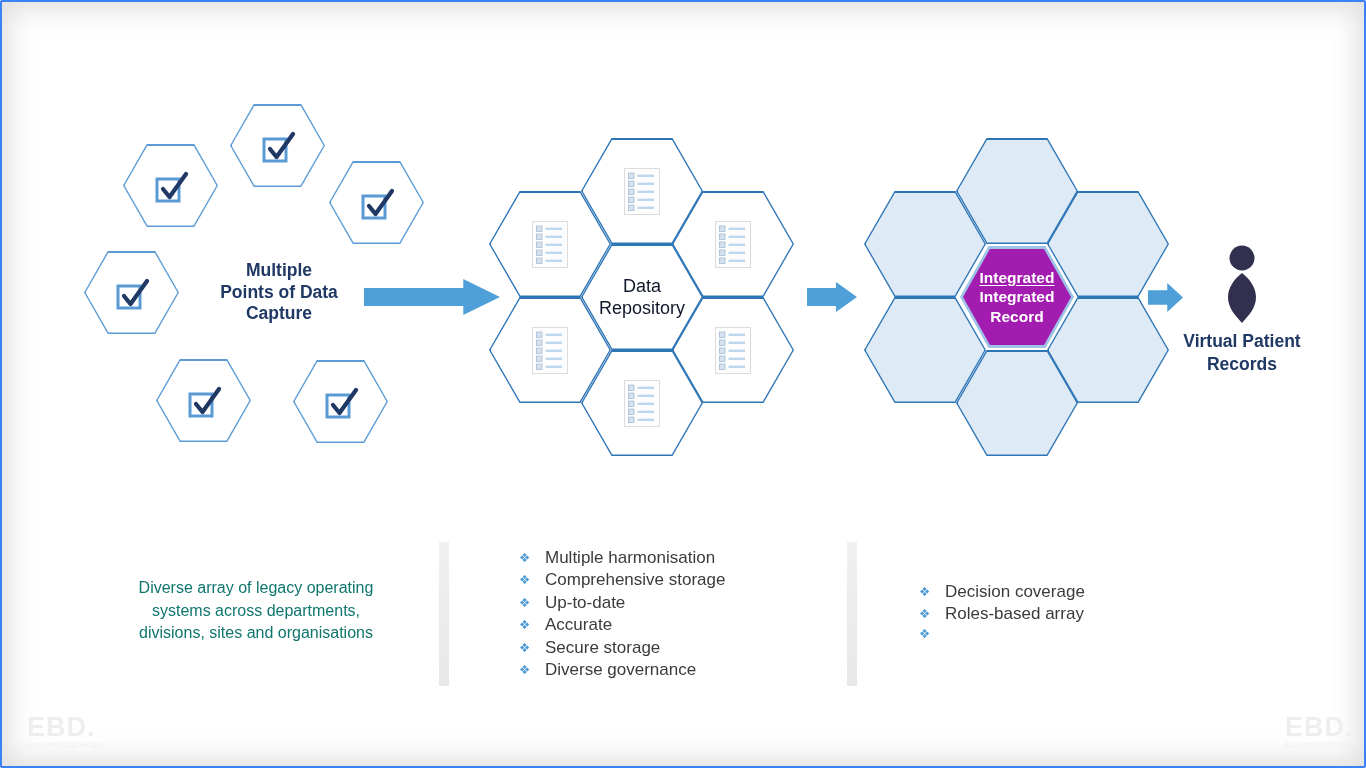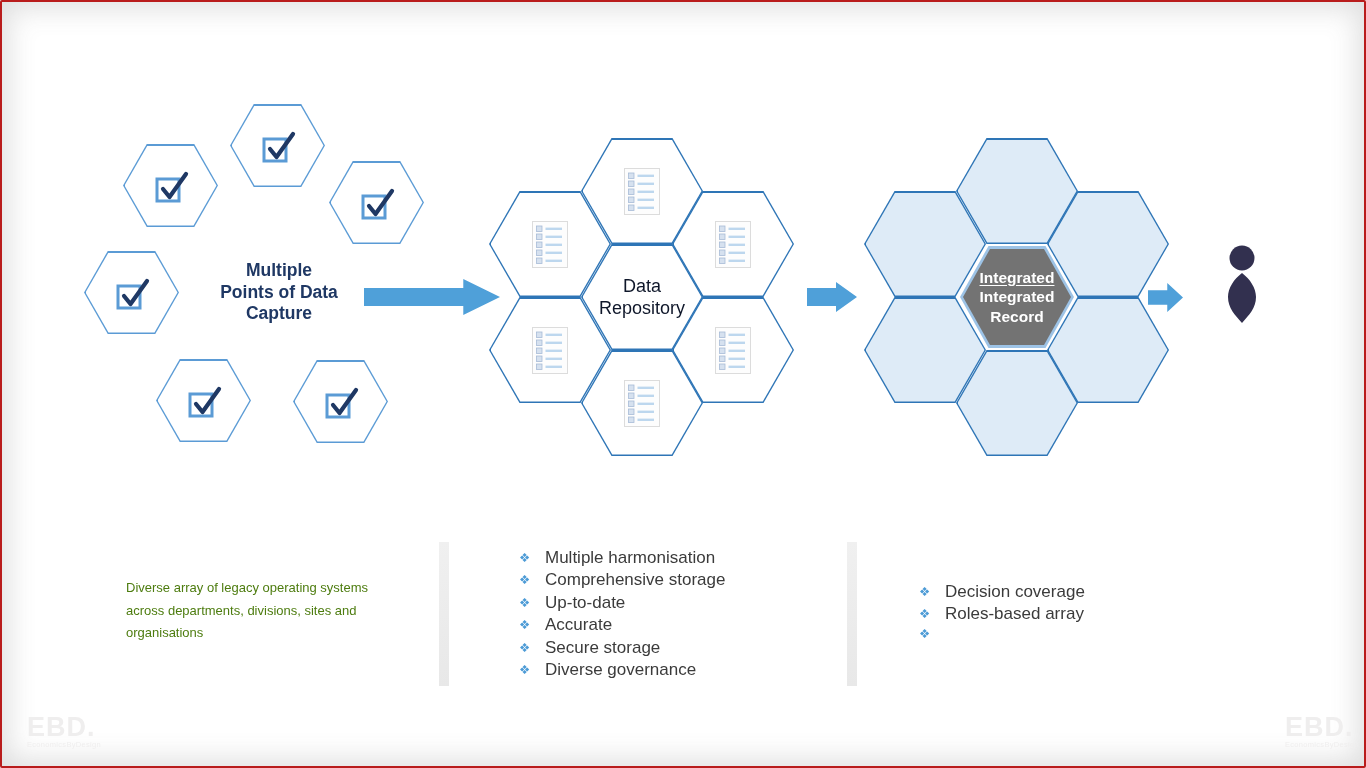--- a/index.html
+++ b/index.html
@@ -1,53 +1,53 @@
 <!DOCTYPE html>
 <html><head>
 <meta charset="utf-8">
 <style>
   html,body{margin:0;padding:0;background:#e9e9e9;}
   *{box-sizing:border-box;}
   .slide{
     position:relative;width:1366px;height:768px;background:#ffffff;overflow:hidden;
     font-family:"Liberation Sans", sans-serif;
-    border:2px solid #b91c1c;border-radius:2px;
+    border:2px solid #3b82f6;border-radius:2px;
     box-shadow:inset 0 0 28px 6px rgba(90,90,90,0.20);
   }
   
   .hex{position:absolute;}
   .hex-outer{position:absolute;inset:0;clip-path:polygon(25% 0,75% 0,100% 50%,75% 100%,25% 100%,0 50%);}
   .hex-inner{position:absolute;clip-path:polygon(25% 0,75% 0,100% 50%,75% 100%,25% 100%,0 50%);
     display:flex;align-items:center;justify-content:center;}
   .hex-small{width:95px;height:83px;}
   .hex-big{width:122px;height:106px;}
   .hex-small .hex-outer{background:#5B9BD5;}
   .hex-big .hex-outer{background:#2E75B6;}
   .hex-inner.white{inset:1.5px;background:#ffffff;}
   .hex-inner.lightblue{inset:1.5px;background:#DEEBF7;}
   .hex-center-dark{width:114px;height:102px;}
   .hex-center-dark .hex-outer{background:#9DC3E6;}
-  .hex-center-dark .hex-inner{inset:3px;background:#737373;}
+  .hex-center-dark .hex-inner{inset:3px;background:#a21caf;}
   
   .arrow{position:absolute;background:#4FA0D9;}
   .arrow-1{left:362px;top:277px;width:136px;height:36px;
     clip-path:polygon(0 25%,73% 25%,73% 0,100% 50%,73% 100%,73% 75%,0 75%);}
   .arrow-2{left:805px;top:280px;width:50px;height:30px;
     clip-path:polygon(0 20%,58% 20%,58% 0,100% 50%,58% 100%,58% 80%,0 80%);}
   .arrow-3{left:1146px;top:281px;width:35px;height:29px;
     clip-path:polygon(0 25%,55% 25%,55% 0,100% 50%,55% 100%,55% 75%,0 75%);}
   
   .prelines{white-space:pre-line;}
   .stage-title{position:absolute;color:#1F3864;font-weight:bold;text-align:center;}
   .capture-title{left:187px;top:258px;width:180px;font-size:17.5px;line-height:21.5px;}
   .repository-title{color:#0f172a;font-weight:normal;text-align:center;font-size:18px;line-height:22px;}
   .record-title{color:#ffffff;font-weight:bold;text-align:center;font-size:15.5px;line-height:19.5px;}
   .record-title .u{text-decoration:underline;text-underline-offset:2px;display:block;}
   .output-title{left:1150px;top:328px;width:180px;font-size:17.5px;line-height:22.5px;}
-  .caption{position:absolute;left:124px;top:575px;width:260px;color:#4d7c0f;font-size:13px;line-height:22.5px;}
+  .caption{position:absolute;left:124px;top:575px;width:260px;color:#0f766e;font-size:16px;line-height:22.5px;text-align:center;}
   .blist{position:absolute;margin:0;padding:0;list-style:none;}
   .blist li{display:flex;align-items:baseline;height:22.4px;color:#3B3B3B;font-size:17px;}
   .blist .bullet{color:#4C9BD6;font-size:12.5px;width:13px;margin-right:13px;position:relative;top:-1px;}
   .mid-list{left:517px;top:546px;}
   .right-list{left:917px;top:580px;}
   .vdivider{position:absolute;width:10px;height:144px;top:540px;background:linear-gradient(#f0f0f0,#e8e8e8);}
   .div-1{left:437px;}
   .div-2{left:845px;}
   
   .logo{position:absolute;color:#EFEEEE;}
@@ -232,20 +232,22 @@
       </div>
     </div>
   </div>
 
   <div class="arrow arrow-3"></div>
 
   <svg class="person" width="30" height="78" viewBox="0 0 30 78">
     <circle cx="15" cy="13" r="12.5" fill="#32304F"></circle>
     <path d="M15 28 C23 34 29 43 29 52 C29 63 22 70 15 78 C8 70 1 63 1 52 C1 43 7 34 15 28 Z" fill="#32304F"></path>
   </svg>
+  <div class="stage-title output-title prelines">Virtual Patient
+Records</div>
 
   <div class="caption">Diverse array of legacy operating systems across departments, divisions, sites and organisations</div>
 
   <div class="vdivider div-1"></div>
 
   <ul class="blist mid-list">
     <li>
         <span class="bullet">❖</span>
         <span>Multiple harmonisation</span>
       </li>

